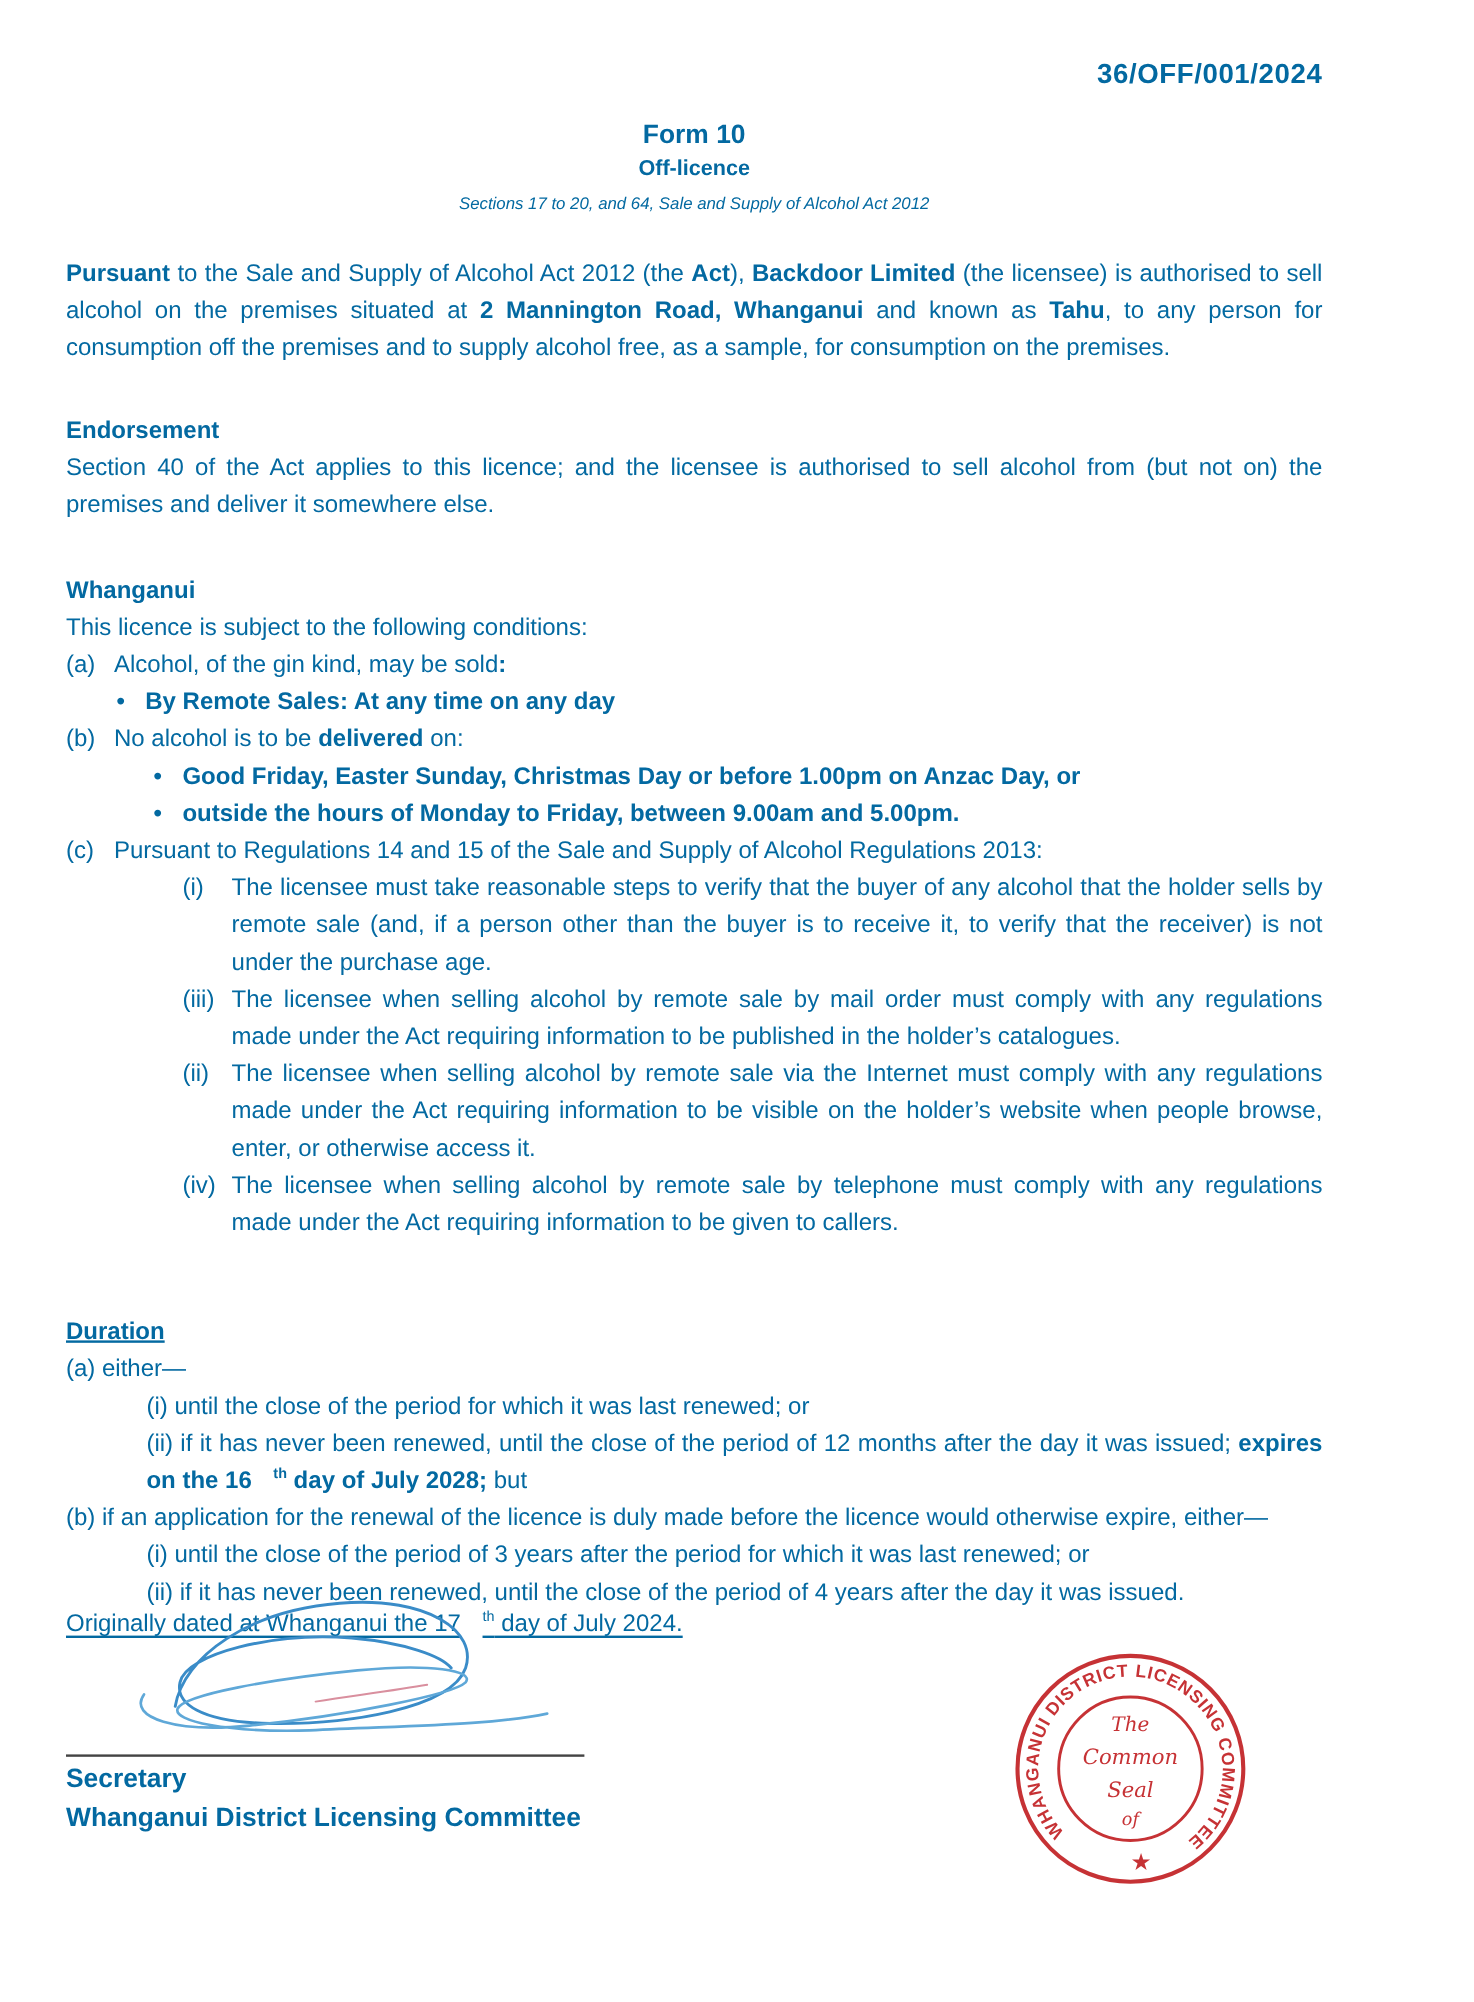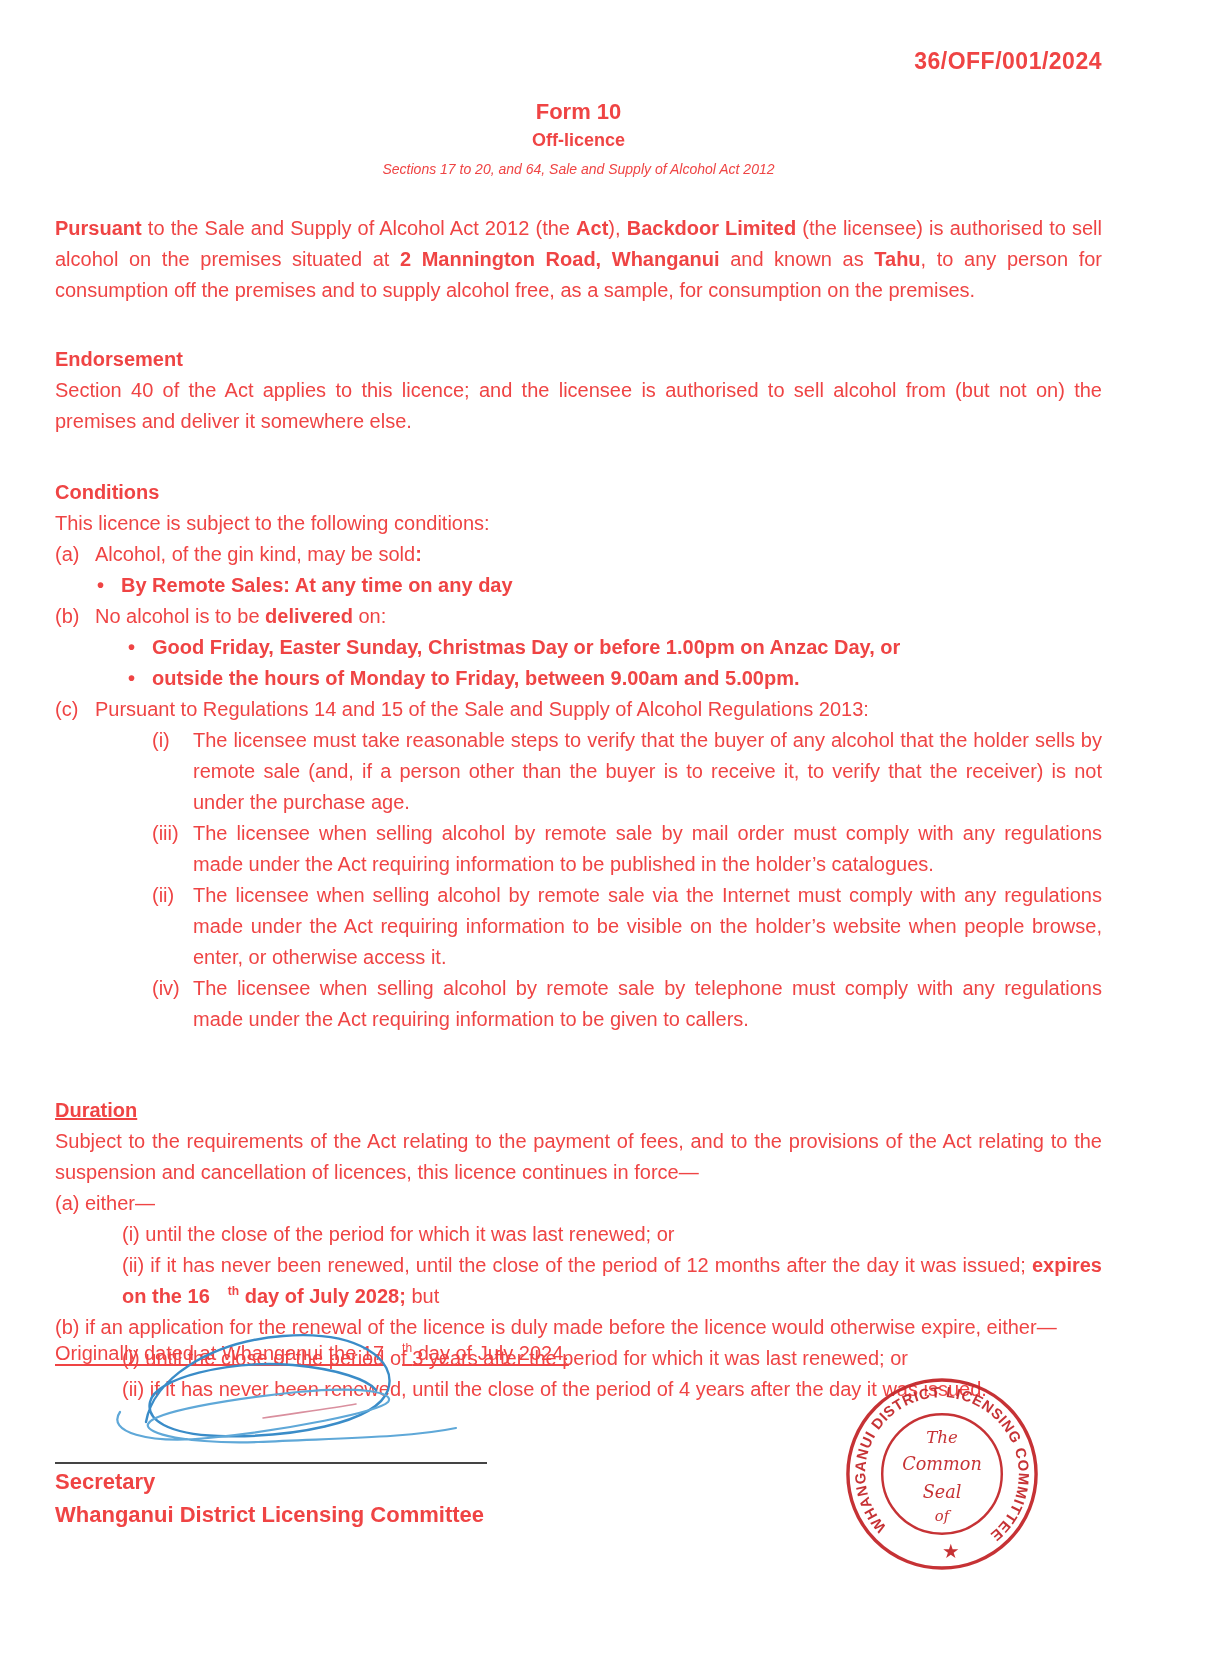--- a/index.html
+++ b/index.html
@@ -2,21 +2,21 @@
 <html><head>
 <meta charset="utf-8">
 <style>
   html,body{margin:0;padding:0;background:#ffffff;}
   .page{
     position:relative;
     width:1228px;height:1668px;
     background:#ffffff;
     overflow:hidden;
     font-family:"Liberation Sans","DejaVu Sans",sans-serif;
-    color:#ef4444;
+    color:#0369a1;
     font-size:20px;
     line-height:31px;
   }
   .content{padding:46px 126px 0 55px;}
   .b{font-weight:700;}
   .ref{ text-align:right; font-weight:700; font-size:23px; letter-spacing:.5px; }
   .title-block{ text-align:center; margin-top:20px; line-height:29px;}
   .title-block .t1{font-weight:700; font-size:22px;}
   .title-block .t2{font-weight:700; font-size:18px;}
   .title-block .t3{font-style:italic; font-size:14px;}
@@ -58,21 +58,21 @@
       <div class="t1">Form 10</div>
       <div class="t2">Off-licence</div>
       <div class="t3">Sections 17 to 20, and 64, Sale and Supply of Alcohol Act 2012</div>
     </div>
 
     <div class="para"><span class="b">Pursuant</span><span> to the Sale and Supply of Alcohol Act 2012 (the </span><span class="b">Act</span><span>), </span><span class="b">Backdoor Limited</span><span> (the licensee) is authorised to sell alcohol on the premises situated at </span><span class="b">2 Mannington Road, Whanganui</span><span> and known as </span><span class="b">Tahu</span><span>, to any person for consumption off the premises and to supply alcohol free, as a sample, for consumption on the premises.</span></div>
 
     <div class="heading" style="margin-top:38px;">Endorsement</div>
     <div style="text-align:justify;">Section 40 of the Act applies to this licence; and the licensee is authorised to sell alcohol from (but not on) the premises and deliver it somewhere else.</div>
 
-    <div class="heading" style="margin-top:40px;">Conditions</div>
+    <div class="heading" style="margin-top:40px;">Whanganui</div>
     <div>This licence is subject to the following conditions:</div>
 
     <div class="row">
       <span class="lbl">(a)</span>
       <span class="txt"><span>Alcohol, of the gin kind, may be sold</span><span class="b">:</span></span>
     </div>
 
     <div class="bullet-row-a">
       <span class="bullet-glyph">•</span>
       <span>By Remote Sales: At any time on any day</span>
@@ -108,21 +108,20 @@
     <div class="reg-item">
       <span class="lbl">(ii)</span>
       <span class="txt">The licensee when selling alcohol by remote sale via the Internet must comply with any regulations made under the Act requiring information to be visible on the holder’s website when people browse, enter, or otherwise access it.</span>
     </div>
     <div class="reg-item">
       <span class="lbl">(iv)</span>
       <span class="txt">The licensee when selling alcohol by remote sale by telephone must comply with any regulations made under the Act requiring information to be given to callers.</span>
     </div>
 
     <div class="heading" style="margin-top:60px;text-decoration:underline;">Duration</div>
-    <div style="text-align:justify;">Subject to the requirements of the Act relating to the payment of fees, and to the provisions of the Act relating to the suspension and cancellation of licences, this licence continues in force—</div>
     <div>(a) either—</div>
     <div class="dur-sub">(i) until the close of the period for which it was last renewed; or</div>
     <div class="dur-sub"><span>(ii) if it has never been renewed, until the close of the period of 12 months after the day it was issued; </span><span class="b">expires on the 16</span><sup class="s b">th</sup><span class="b"> day of July 2028;</span><span> but</span></div>
     <div>(b) if an application for the renewal of the licence is duly made before the licence would otherwise expire, either—</div>
     <div class="dur-sub">(i) until the close of the period of 3 years after the period for which it was last renewed; or</div>
     <div class="dur-sub">(ii) if it has never been renewed, until the close of the period of 4 years after the day it was issued.</div>
 
   </div>
 
   <div class="dated"><span>Originally dated at Whanganui the 17</span><sup class="s">th</sup><span> day of July 2024.</span></div>

